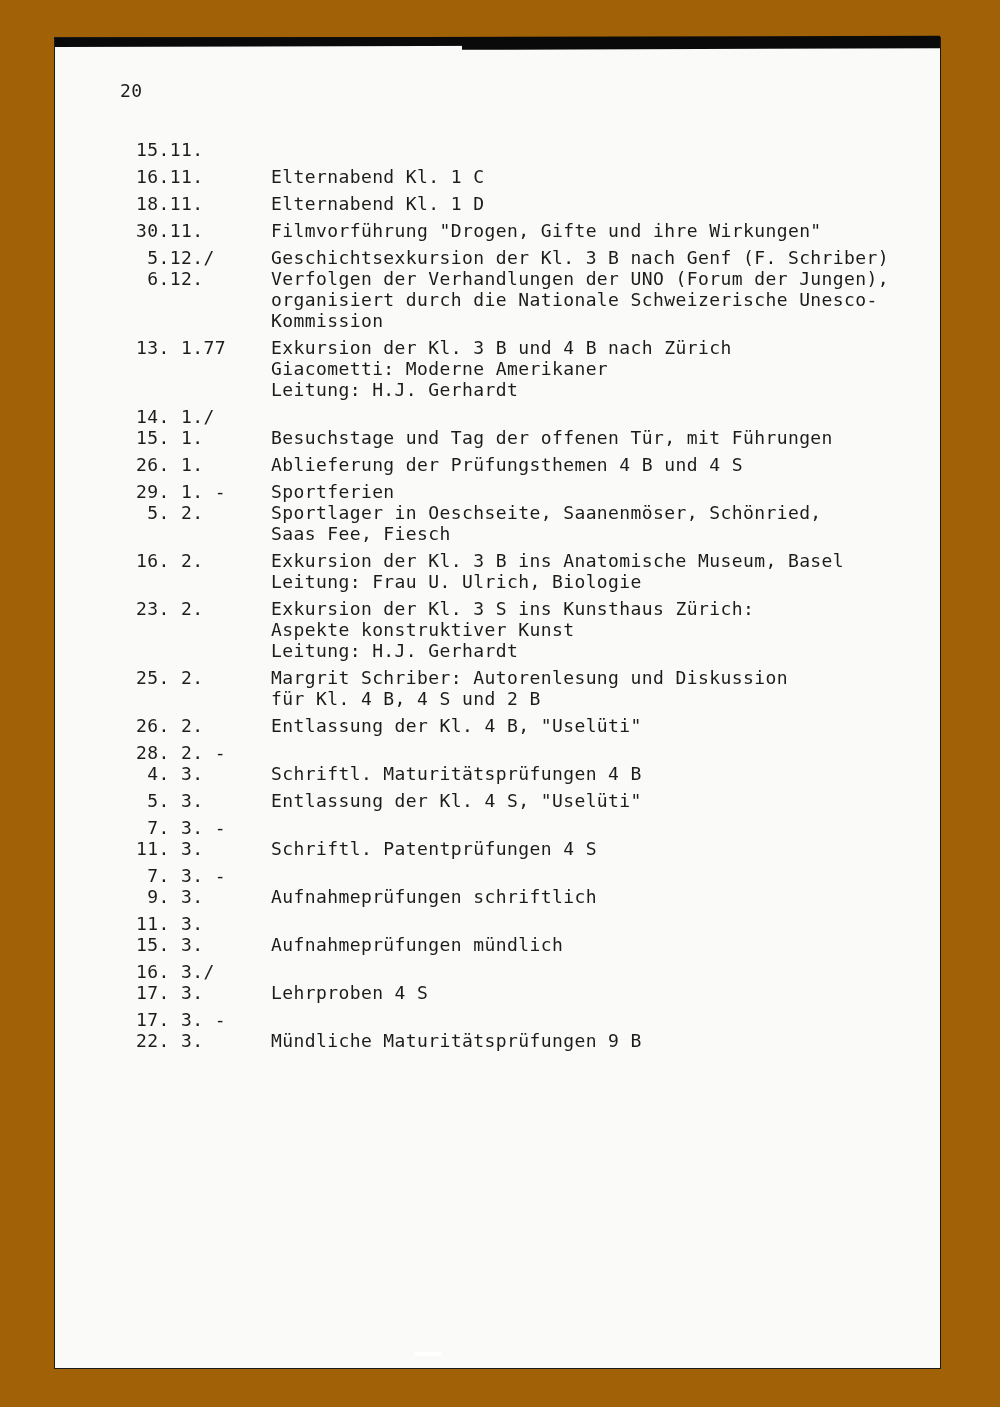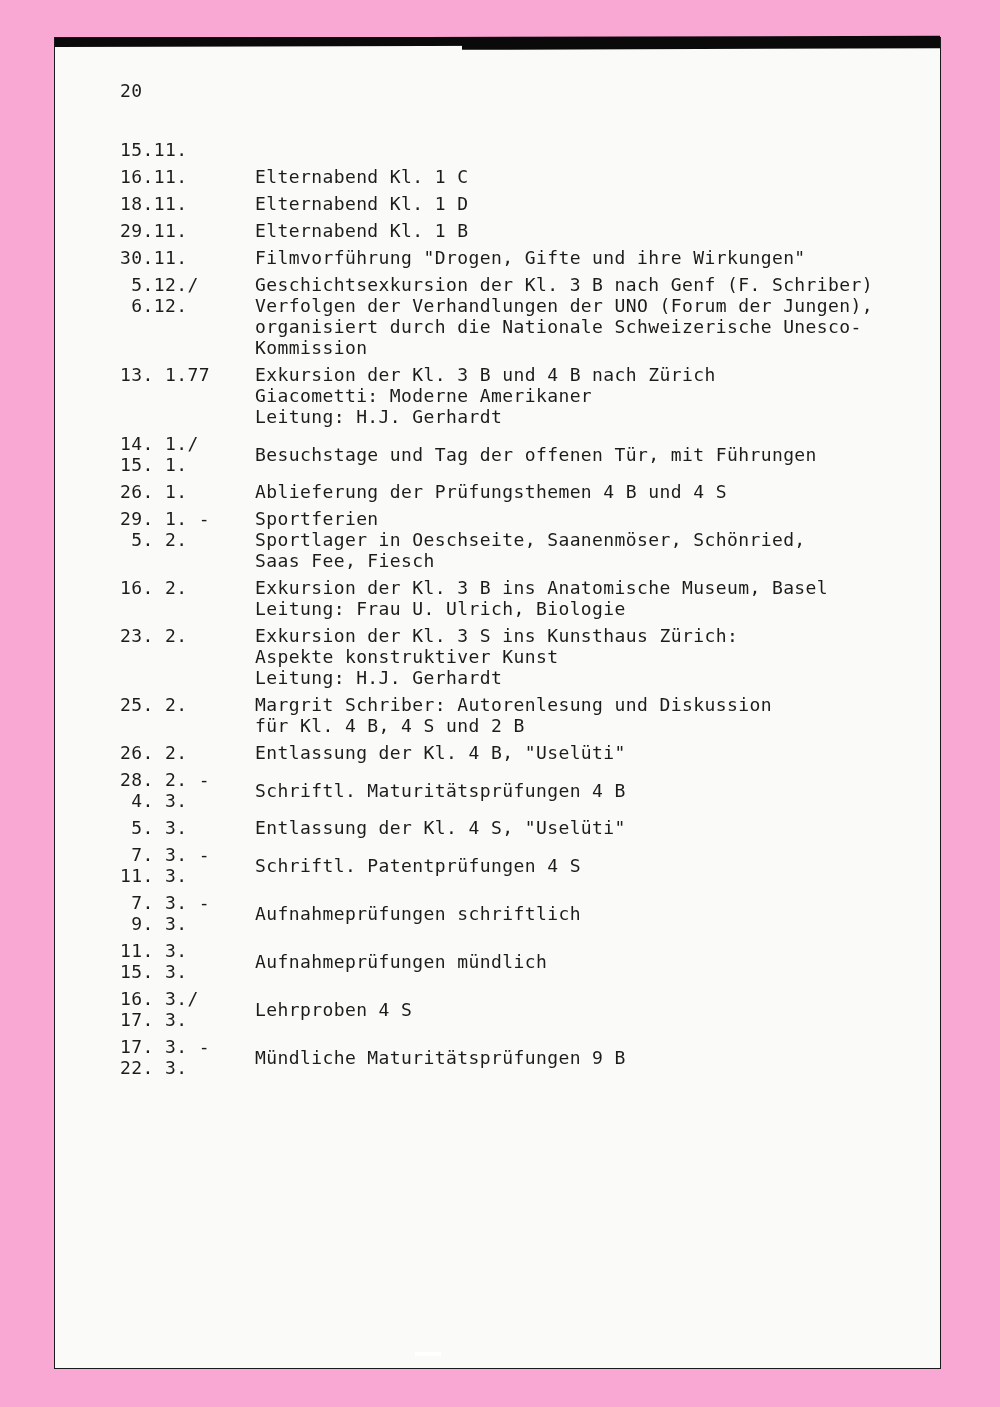--- a/index.html
+++ b/index.html
@@ -8,21 +8,21 @@
     background: #060606;
     width: 1000px;
     height: 1407px;
     position: relative;
     overflow: hidden;
     font-family: "DejaVu Sans Mono", "Liberation Mono", monospace;
   }
   .canvas {
     position: absolute;
     inset: 0;
-    background: #f9a8d4;
+    background: #a16207;
   }
   .page {
     position: absolute;
     left: 55px;
     top: 38px;
     width: 885px;
     height: 1330px;
     background: #fafaf8;
     box-shadow: 0 0 0 1px #1a1a1a;
   }
@@ -62,28 +62,29 @@
     width: 790px;
   }
   .page-number {
     font-size: 18px;
     color: #1c1c1c;
     letter-spacing: 0.4px;
     margin-bottom: 38px;
   }
   .schedule {
     display: block;
+    margin-left: 16px;
   }
   .entry {
     display: flex;
     align-items: flex-start;
     margin-bottom: 6px;
   }
   .entry.center {
-    align-items: center;
+    align-items: flex-end;
   }
   .entry-date {
     flex: 0 0 135px;
     white-space: pre;
     font-size: 18px;
     line-height: 21px;
     color: #1c1c1c;
     letter-spacing: 0.4px;
   }
   .entry-text {
@@ -110,24 +111,20 @@
           </div>
           <div class="entry">
             <div class="entry-date">16.11.</div>
             <div class="entry-text">Elternabend Kl. 1 C</div>
           </div>
           <div class="entry">
             <div class="entry-date">18.11.</div>
             <div class="entry-text">Elternabend Kl. 1 D</div>
           </div>
           <div class="entry">
-            <div class="entry-date">29.11.</div>
-            <div class="entry-text">Elternabend Kl. 1 B</div>
-          </div>
-          <div class="entry">
             <div class="entry-date">30.11.</div>
             <div class="entry-text">Filmvorführung "Drogen, Gifte und ihre Wirkungen"</div>
           </div>
           <div class="entry">
             <div class="entry-date"> 5.12./
  6.12.</div>
             <div class="entry-text">Geschichtsexkursion der Kl. 3 B nach Genf (F. Schriber)
 Verfolgen der Verhandlungen der UNO (Forum der Jungen),
 organisiert durch die Nationale Schweizerische Unesco-
 Kommission</div>

